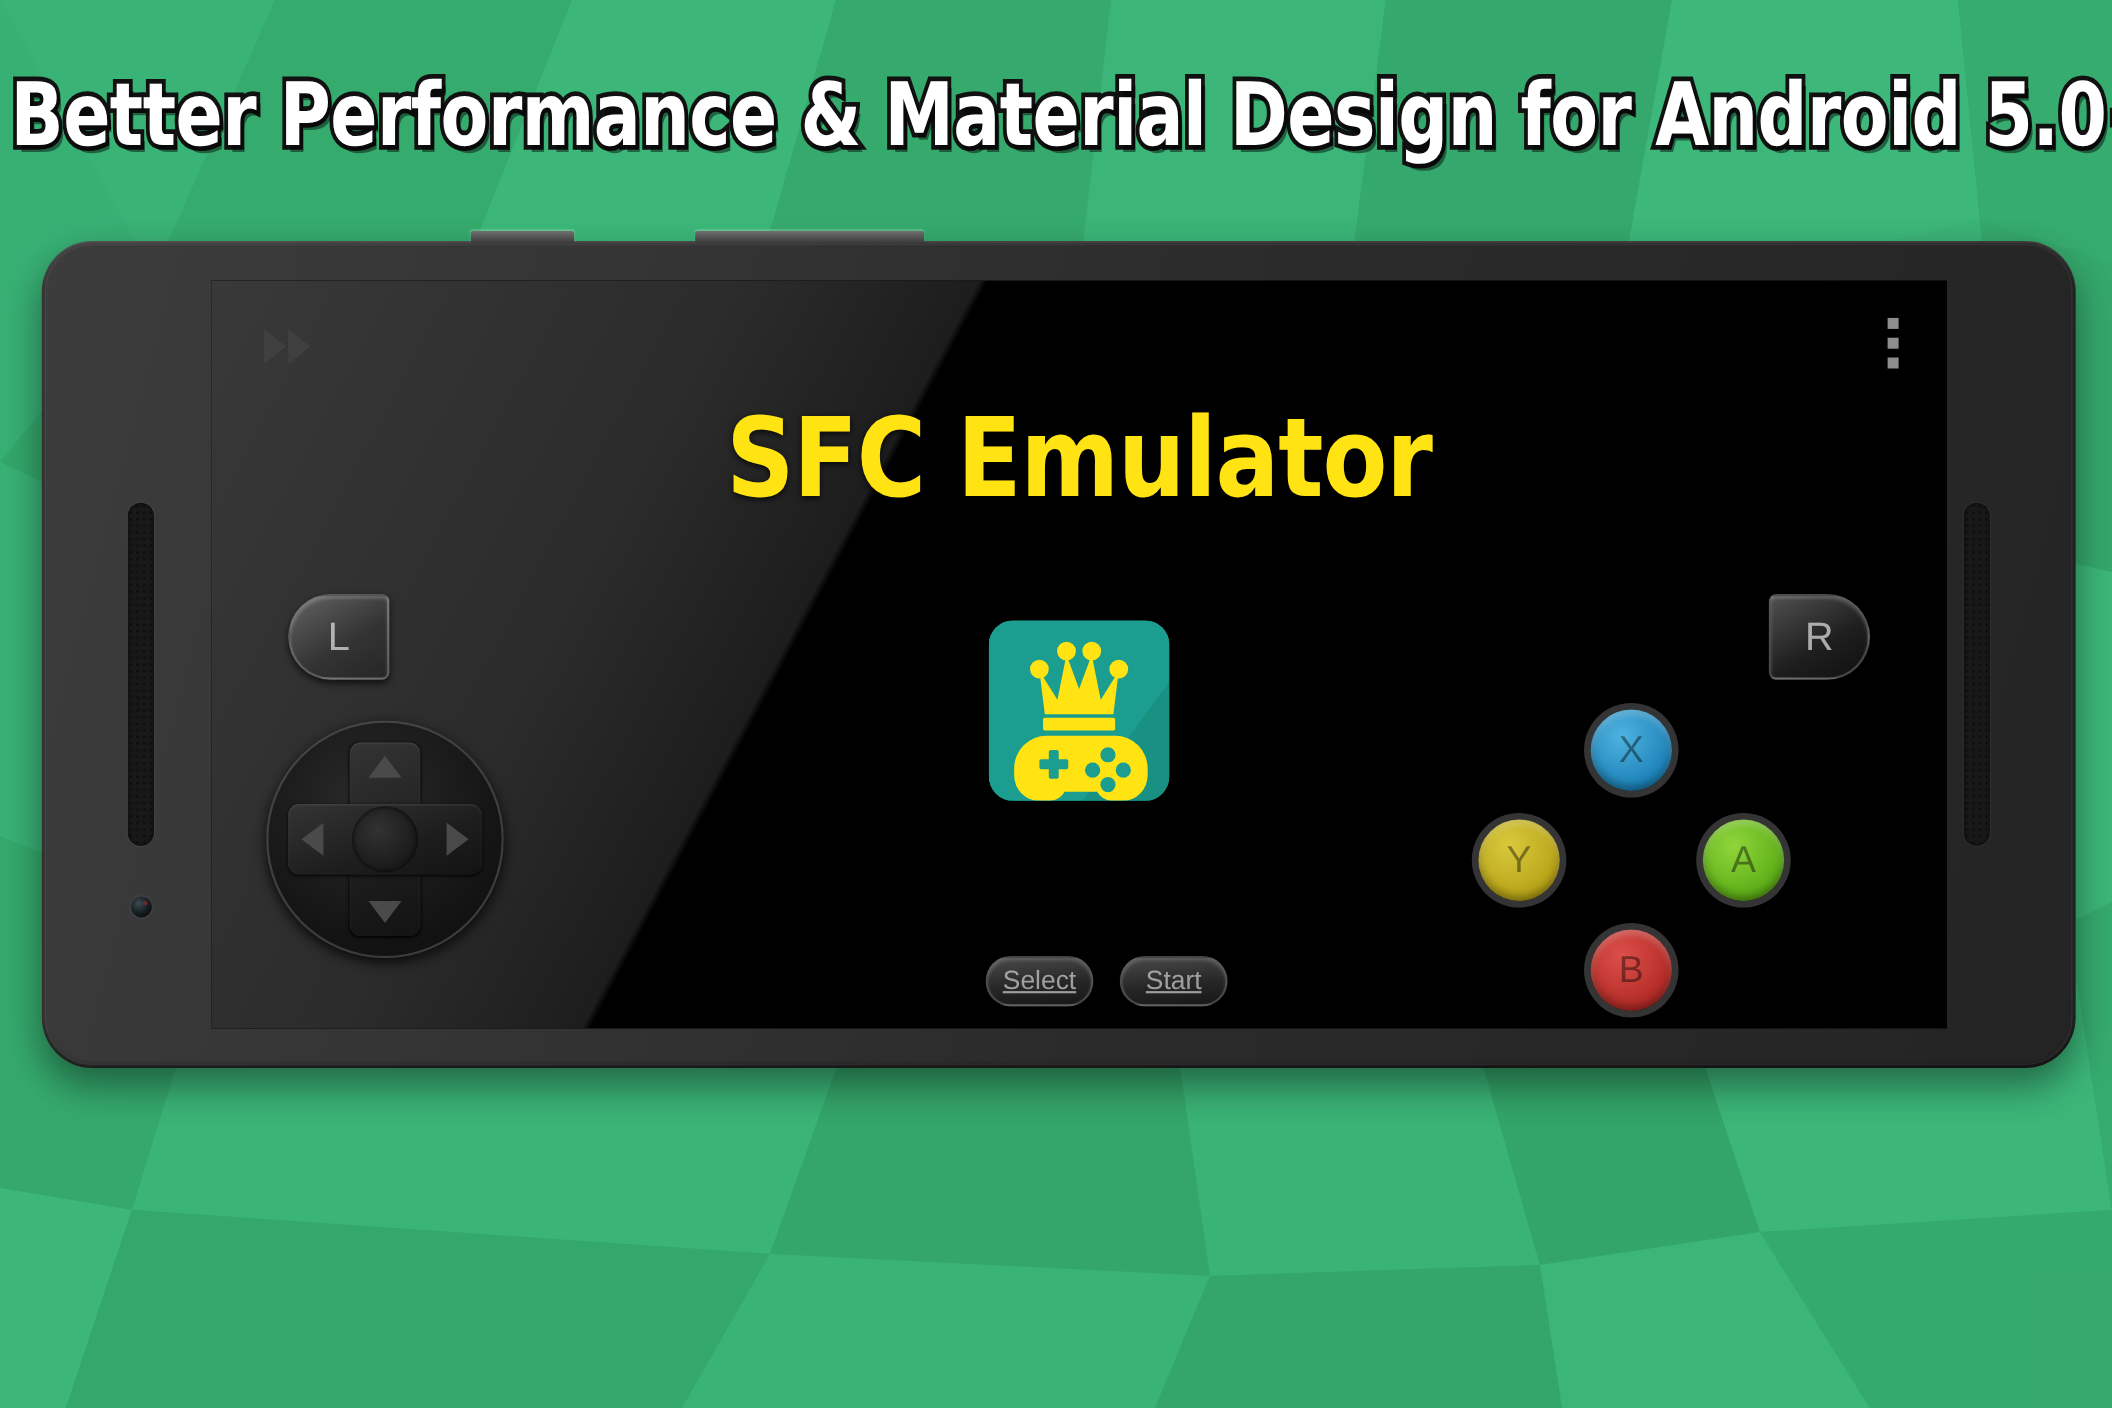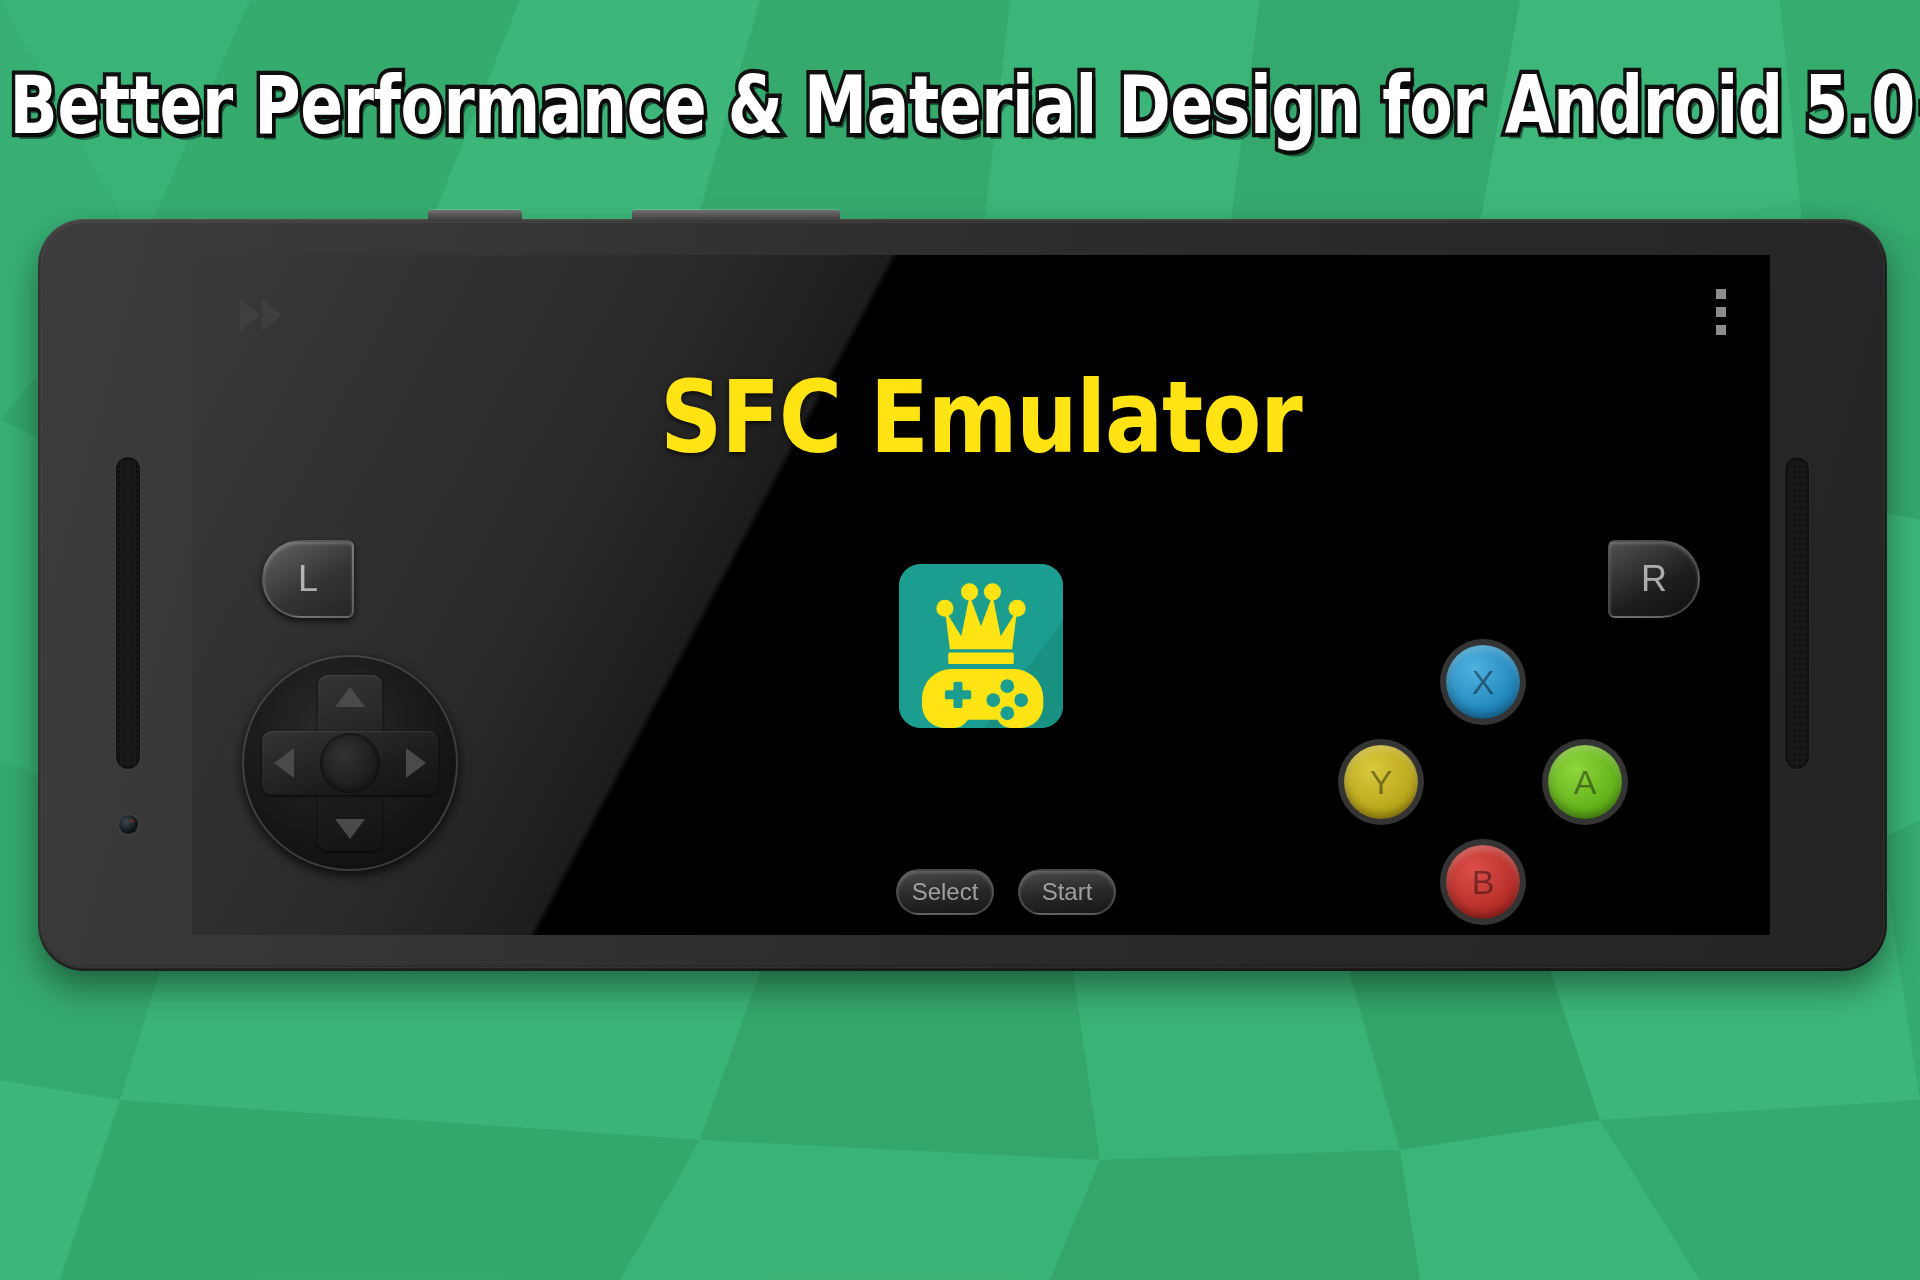--- a/index.html
+++ b/index.html
@@ -282,20 +282,21 @@
     width: 98px; height: 46px;
     border-radius: 23px;
     background: linear-gradient(175deg, #4a4a4a, #272727 55%, #171717);
     border: 2px solid rgba(150,150,150,0.35);
     display:flex; align-items:center; justify-content:center;
     color: rgba(210,210,210,0.70);
     font-size: 24px;
     font-family: "Liberation Sans", sans-serif;
     box-shadow: inset 0 2px 3px rgba(255,255,255,0.16), 0 3px 7px rgba(0,0,0,0.8);
     z-index: 5;
+    text-decoration: underline;
   }
   #btn-select { left: 704px; bottom: 20px; }
   #btn-start  { left: 826px; bottom: 20px; }
 </style>
 </head>
 <body>
 
 <div id="stage">
 
   <svg id="poly-bg" viewBox="0 0 1920 1280" preserveAspectRatio="none">

